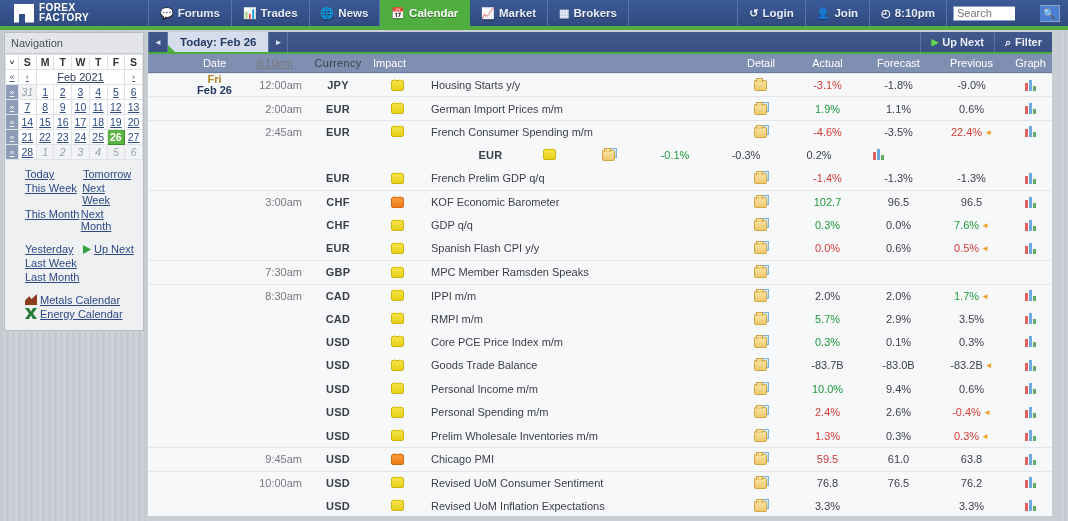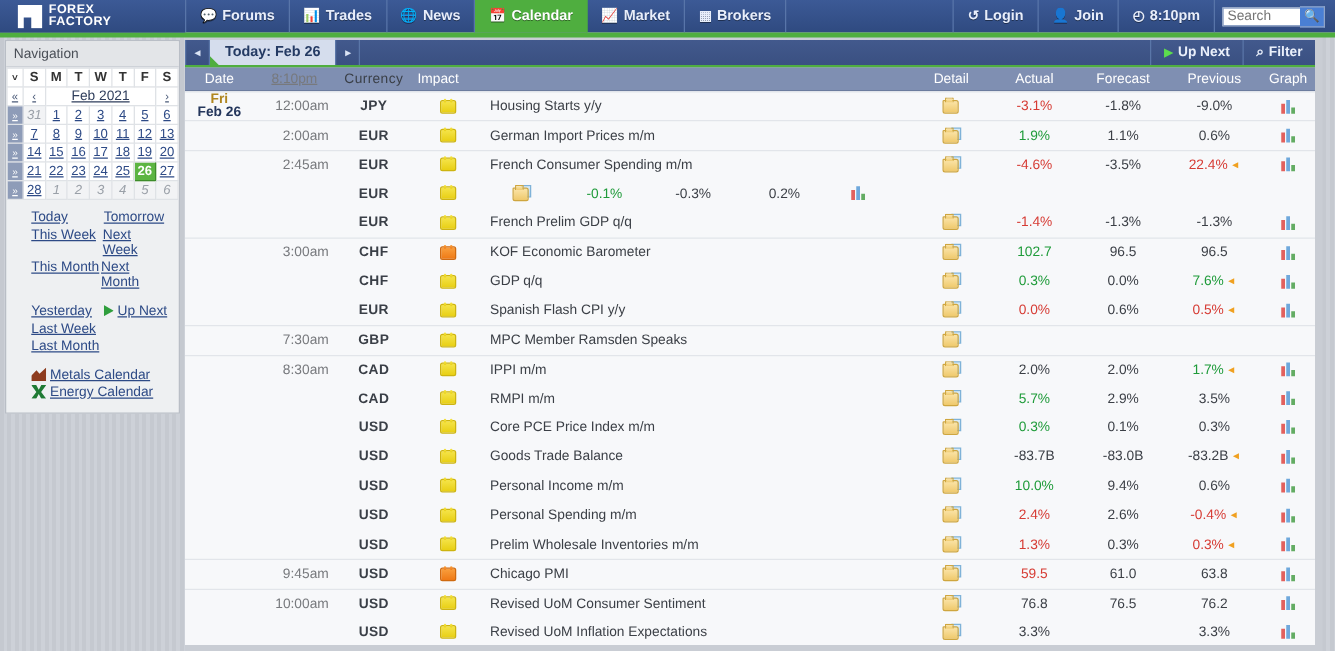--- a/index.html
+++ b/index.html
@@ -36,21 +36,21 @@
     display:flex;align-items:center;gap:4px;
     padding:0 11px;height:26px;color:#e8eefb;font-weight:bold;font-size:11.5px;
     border-right:1px solid #5875a9; position:relative;
     text-shadow:0 1px 0 rgba(0,0,0,.4);
   }
   .navtab:first-child{border-left:1px solid #5875a9;}
   .navtab.active{ background:#4fae3f; color:#fff; border-right:1px solid #4fae3f;}
   .navtab .ic{font-size:11px;line-height:1;}
   .nav-right{margin-left:auto;display:flex;align-items:center;height:26px;}
   .nav-right .navtab{font-weight:bold;}
-  .searchbox{display:flex;align-items:center;margin:0 8px 0 6px;}
+  .searchbox{display:flex;align-items:center;margin:0 8px 0 6px;gap:25px;}
   .searchbox input{
     width:62px;height:15px;border:1px solid #8fa3c6;border-right:none;
     font-family:"Liberation Sans",sans-serif;font-size:11px;padding:0 3px;color:#555;
     background:#fff;outline:none;
   }
   .searchbtn{
     width:20px;height:17px;background:#4a7fd4;border:1px solid #8fa3c6;border-left:none;
     color:#fff;font-size:10px;display:flex;align-items:center;justify-content:center;
   }
   
@@ -110,23 +110,23 @@
     font-weight:bold;font-size:11px;border-left:1px solid #5a76a8;
   }
   .tb-btn .gdot{color:#5cdc4d;font-size:9px;}
   .thead{
     display:flex;align-items:center;height:19px;
     background:#7f8fb2;color:#fff;font-size:11px;
     border-bottom:1px solid #6c7c9e;
   }
   .thead .cell{text-align:center;}
   .tablebody{background:#f7f8fa;height:443px;overflow:hidden;}
-  .row{display:flex;align-items:center;height:23.4px;font-size:11px;}
+  .row{display:flex;align-items:center;height:23.4px;font-size:11px;justify-content:center;}
   .row.sep{border-top:1px solid #e2e5ea;}
-  .c-date{width:55px;flex:none;text-align:center;line-height:11px;}
+  .c-date{width:55px;flex:none;text-align:center;line-height:11px;margin-left:39px;}
   .c-date .dow{color:#b0861f;font-weight:bold;display:block;}
   .c-date .dnum{color:#24365c;font-weight:bold;display:block;}
   .c-time{width:65px;flex:none;text-align:right;padding-right:5px;color:#77797d;}
   .c-cur{width:62px;flex:none;text-align:center;color:#3a3f47;font-weight:bold;letter-spacing:.3px;}
   .c-imp{width:56px;flex:none;display:flex;justify-content:center;}
   .impact{width:13px;height:11px;border-radius:2px;position:relative;}
   .impact.low{background:linear-gradient(#f5e44a,#e8cf14);border:1px solid #cdb410;}
   .impact.med{background:linear-gradient(#f99f3e,#ef7a16);border:1px solid #cf6a10;}
   .impact:before,.impact:after{
     content:"";position:absolute;top:-2px;width:2px;height:3px;background:inherit;border-radius:1px;

